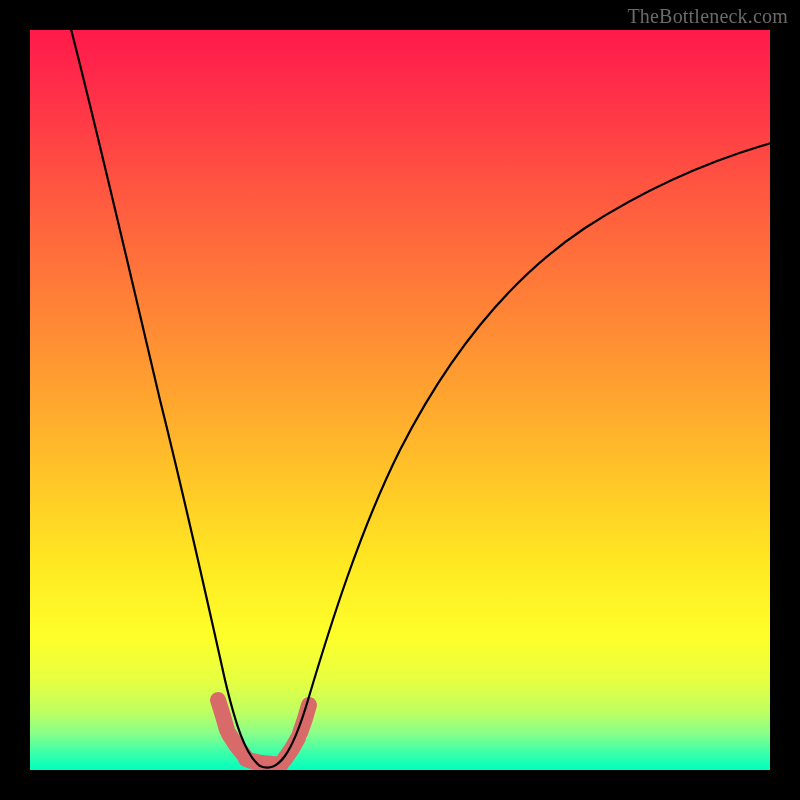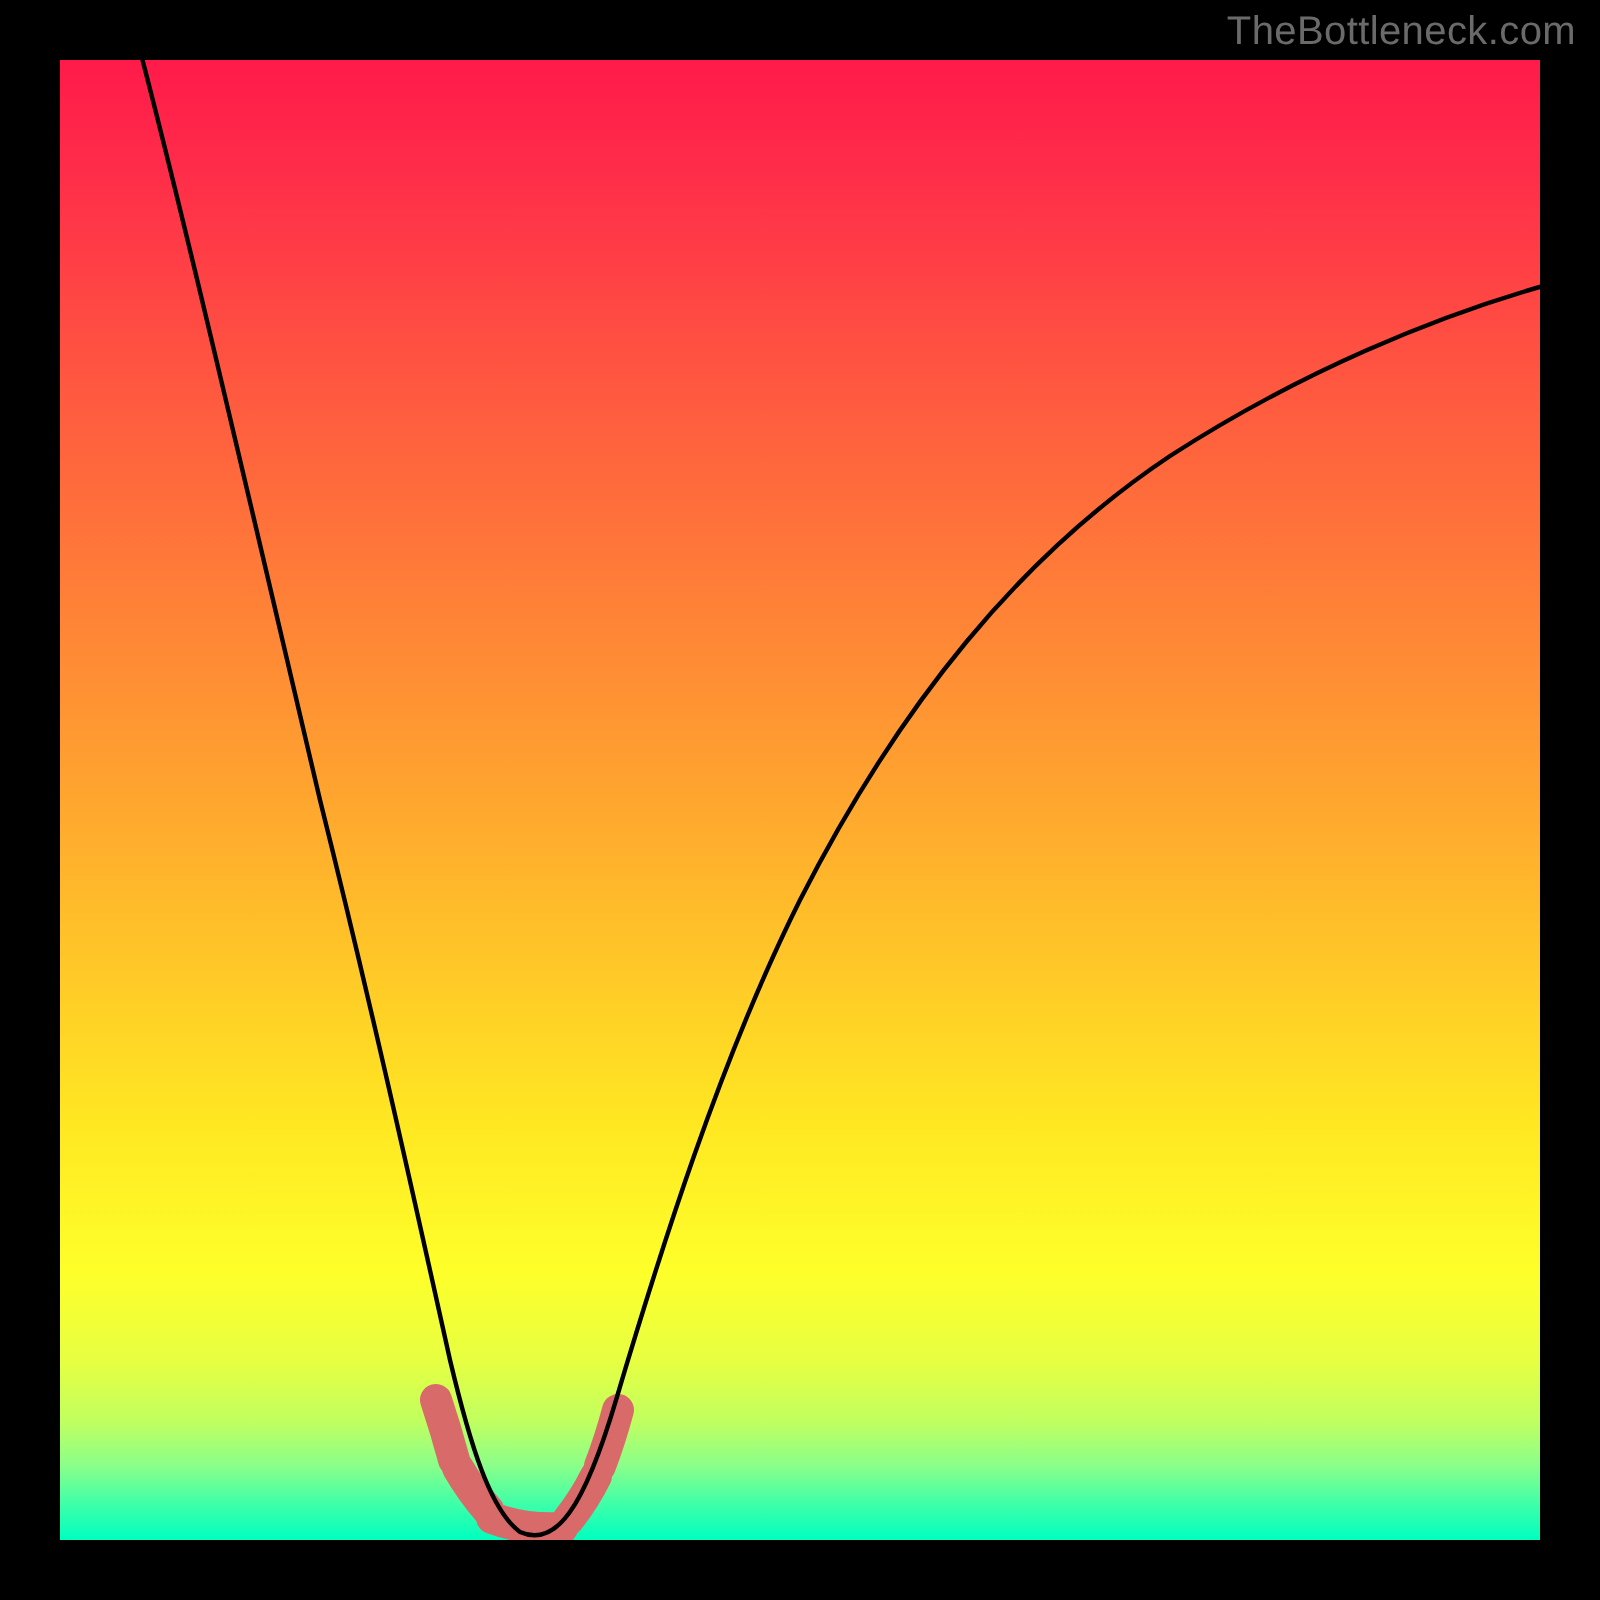--- a/index.html
+++ b/index.html
@@ -11,20 +11,21 @@
     overflow: hidden;
     font-family: Arial, Helvetica, sans-serif;
   }
   .frame {
     position: absolute;
     left: 0;
     top: 0;
     width: 800px;
     height: 800px;
     background: #000;
+    font-family: Liberation Serif, serif;
   }
   .plot-area {
     position: absolute;
     left: 30px;
     top: 30px;
     width: 740px;
     height: 740px;
     overflow: hidden;
   }
   .gradient {

